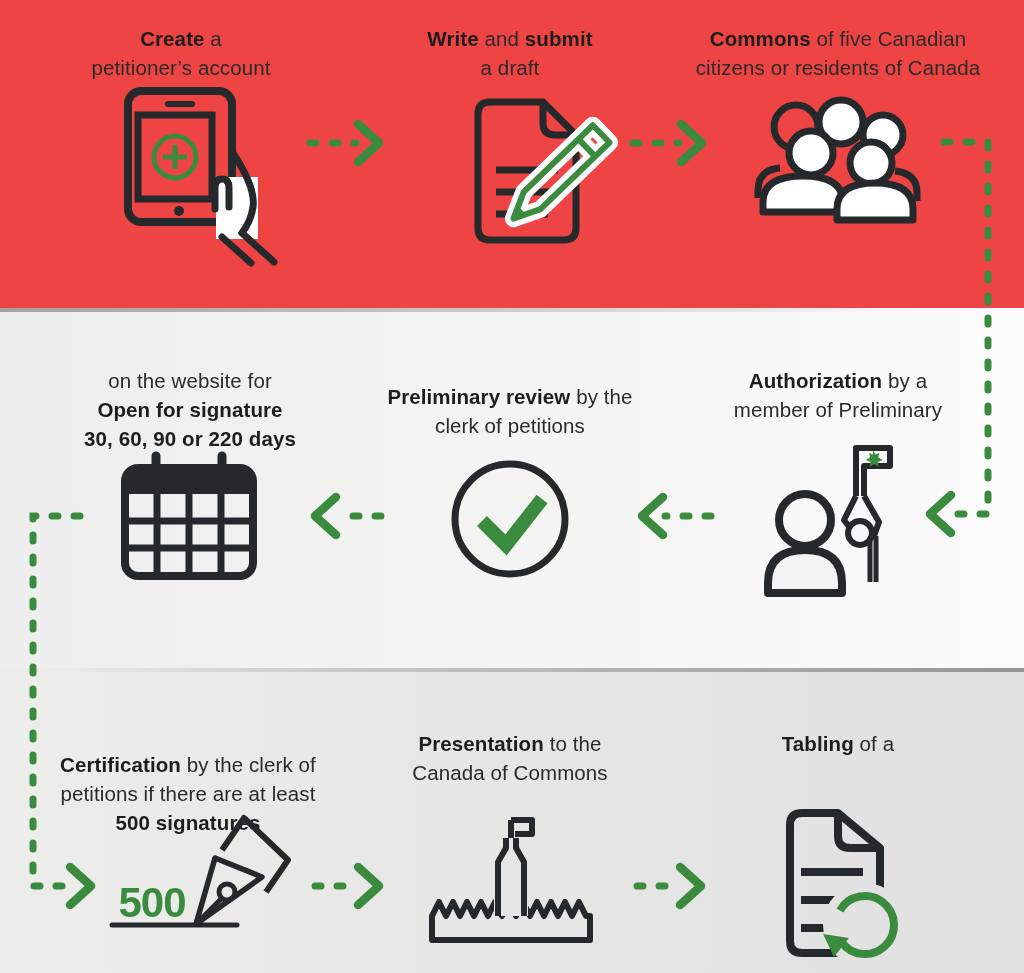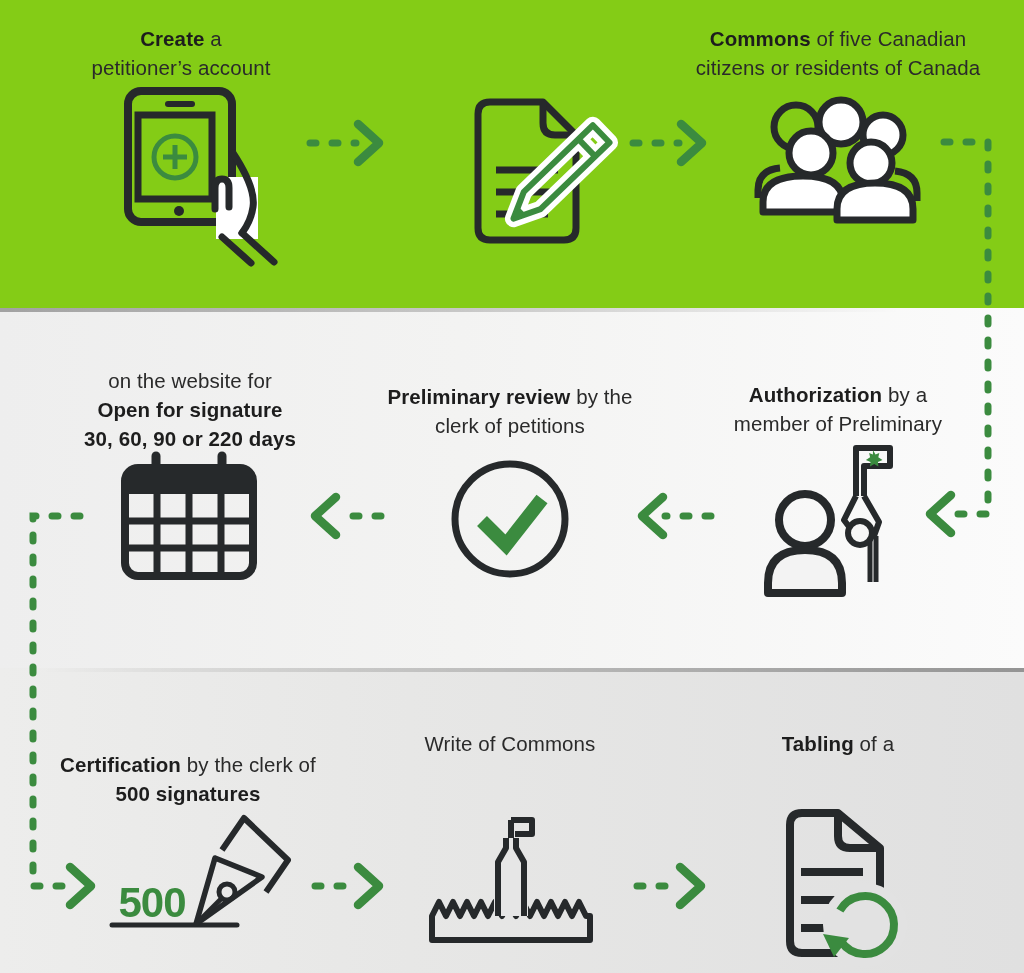--- a/index.html
+++ b/index.html
@@ -1,18 +1,18 @@
 <!DOCTYPE html>
 <html><head>
 <meta charset="utf-8">
 <style>
   html,body{margin:0;padding:0;background:#ffffff;}
   #canvas{
     position:relative;width:1024px;height:973px;overflow:hidden;
-    font-family:"Liberation Sans", sans-serif;background:#84cc16;
+    font-family:"Liberation Sans", sans-serif;background:#ef4444;
   }
   .band{position:absolute;left:0;width:1024px;}
   #band-middle{top:308px;height:360px;background:linear-gradient(90deg,#eeeeee 0%,#f3f3f2 45%,#fbfbfb 100%);}
   #band-middle::before{content:"";position:absolute;top:0;left:0;right:0;height:4px;
     background:linear-gradient(90deg,rgba(0,0,0,.32) 0%,rgba(0,0,0,.18) 45%,rgba(0,0,0,0) 88%);}
   #band-bottom{top:668px;height:305px;background:linear-gradient(90deg,#ededec 0%,#e7e7e6 40%,#e0e0e0 100%);}
   #band-bottom::before{content:"";position:absolute;top:0;left:0;right:0;height:4px;
     background:linear-gradient(90deg,rgba(0,0,0,0) 4%,rgba(0,0,0,.14) 35%,rgba(0,0,0,.34) 100%);}
   .lbl{position:absolute;text-align:center;font-size:20.5px;line-height:29px;color:#2a2a2a;letter-spacing:.1px;}
   .lbl .b{font-weight:700;color:#1d1d1d;}
@@ -32,49 +32,55 @@
 <div id="canvas">
 
   <div id="band-middle" class="band"></div>
   <div id="band-bottom" class="band"></div>
 
   <div class="lbl" style="left:14px;top:24px;width:334px">
     <div><span class="b">Create</span><span> a</span></div>
     <div><span>petitioner’s account</span></div>
   </div>
 
+  <div class="lbl" style="left:343px;top:24px;width:334px">
+    <div><span class="b">Write</span><span> and </span><span class="b">submit</span></div>
+    <div><span>a draft</span></div>
+  </div>
 
   <div class="lbl" style="left:671px;top:24px;width:334px">
     <div><span class="b">Commons</span><span> of five Canadian</span></div>
     <div><span>citizens or residents of Canada</span></div>
   </div>
 
   <div class="lbl" style="left:23px;top:366px;width:334px">
     <div><span>on the website for</span></div>
     <div><span class="b">Open for signature</span></div>
     <div><span class="b">30, 60, 90 or 220 days</span></div>
   </div>
 
   <div class="lbl" style="left:343px;top:382px;width:334px">
     <div><span class="b">Preliminary review</span><span> by the</span></div>
     <div><span>clerk of petitions</span></div>
   </div>
 
-  <div class="lbl" style="left:671px;top:380px;width:334px">
+  <div class="lbl" style="left:671px;top:366px;width:334px">
     <div><span class="b">Authorization</span><span> by a</span></div>
     <div><span>member of Preliminary</span></div>
   </div>
 
   <div class="lbl" style="left:21px;top:750px;width:334px">
     <div><span class="b">Certification</span><span> by the clerk of</span></div>
+    <div><span>petitions if there are at least</span></div>
     <div><span class="b">500 signatures</span></div>
   </div>
 
   <div class="lbl" style="left:343px;top:729px;width:334px">
-    <div><span>Write of Commons</span></div>
+    <div><span class="b">Presentation</span><span> to the</span></div>
+    <div><span>Canada of Commons</span></div>
   </div>
 
   <div class="lbl" style="left:671px;top:729px;width:334px">
     <div><span class="b">Tabling</span><span> of a</span></div>
   </div>
 
   <svg class="icon" style="left:100px;top:85px" width="180" height="180" viewBox="0 0 180 180">
     <rect class="ink-s" x="28" y="6" width="104" height="131" rx="13" stroke-width="8"></rect>
     <line class="ink-s" x1="68" y1="19" x2="92" y2="19" stroke-width="6" stroke-linecap="round"></line>
     <rect class="ink-s" x="38" y="30" width="74" height="84" stroke-width="7"></rect>

